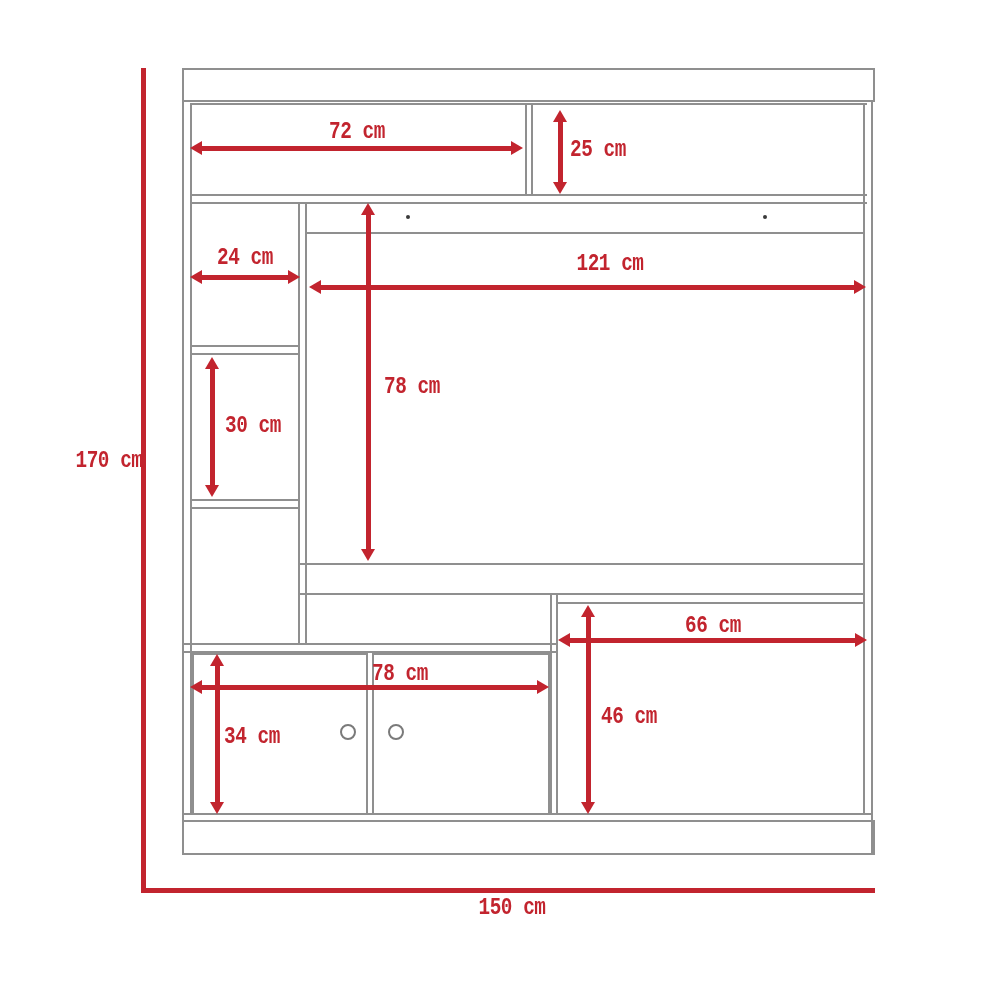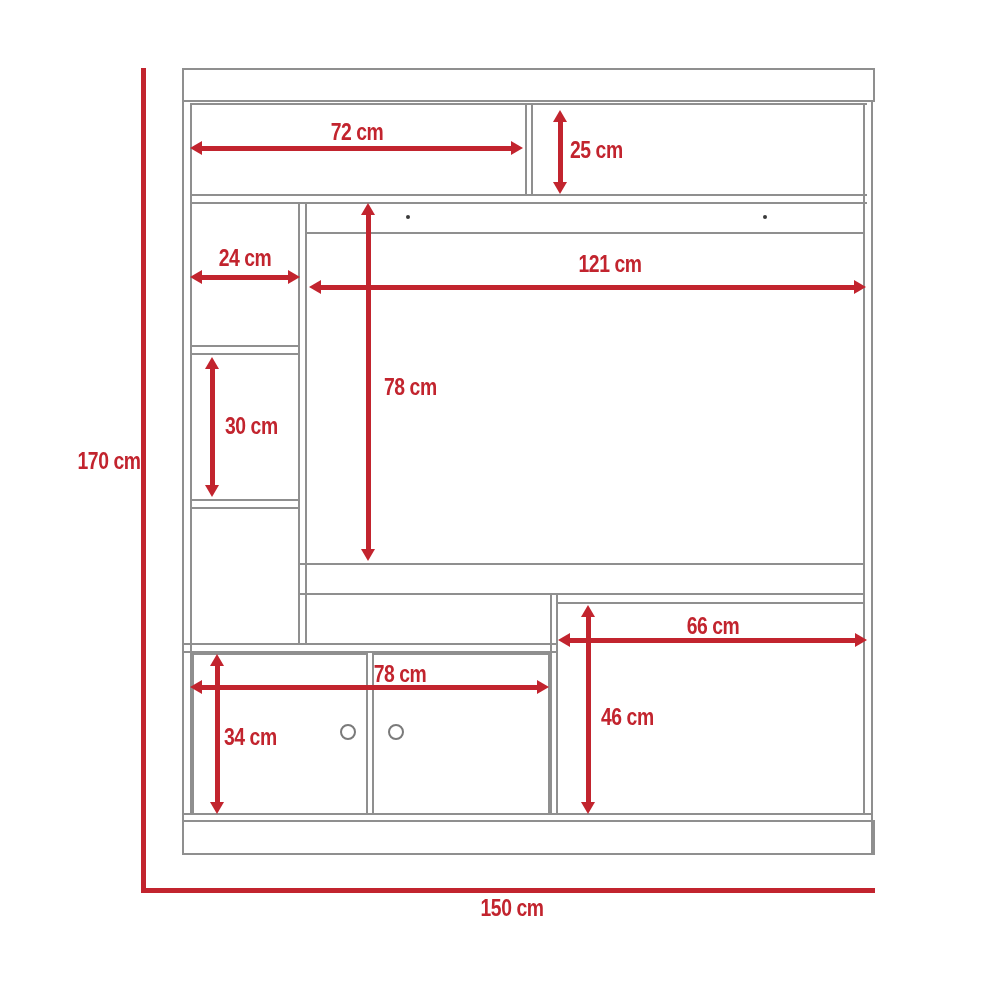--- a/index.html
+++ b/index.html
@@ -2,21 +2,21 @@
 <html><head>
 <meta charset="utf-8">
 <style>
   :root{
     --red:#C2242E;
     --gray:#8F8F8F;
   }
   html,body{margin:0;padding:0;background:#ffffff;}
   #canvas{
     position:relative;width:1000px;height:1000px;background:#ffffff;
-    font-family:Liberation Sans, sans-serif;overflow:hidden;
+    font-family:Liberation Mono, monospace;overflow:hidden;
   }
   
   .gl{position:absolute;background:var(--gray);}
   .grect{position:absolute;border:2px solid var(--gray);background:transparent;}
   .knob{position:absolute;width:12px;height:12px;border:2px solid #7a7a7a;border-radius:50%;background:#fff;}
   .dot{position:absolute;width:4px;height:4px;border-radius:50%;background:#3a3a3a;}
   
   .rl{position:absolute;background:var(--red);}
   .arrow{position:absolute;}
   .arrow.h{height:14px;}

